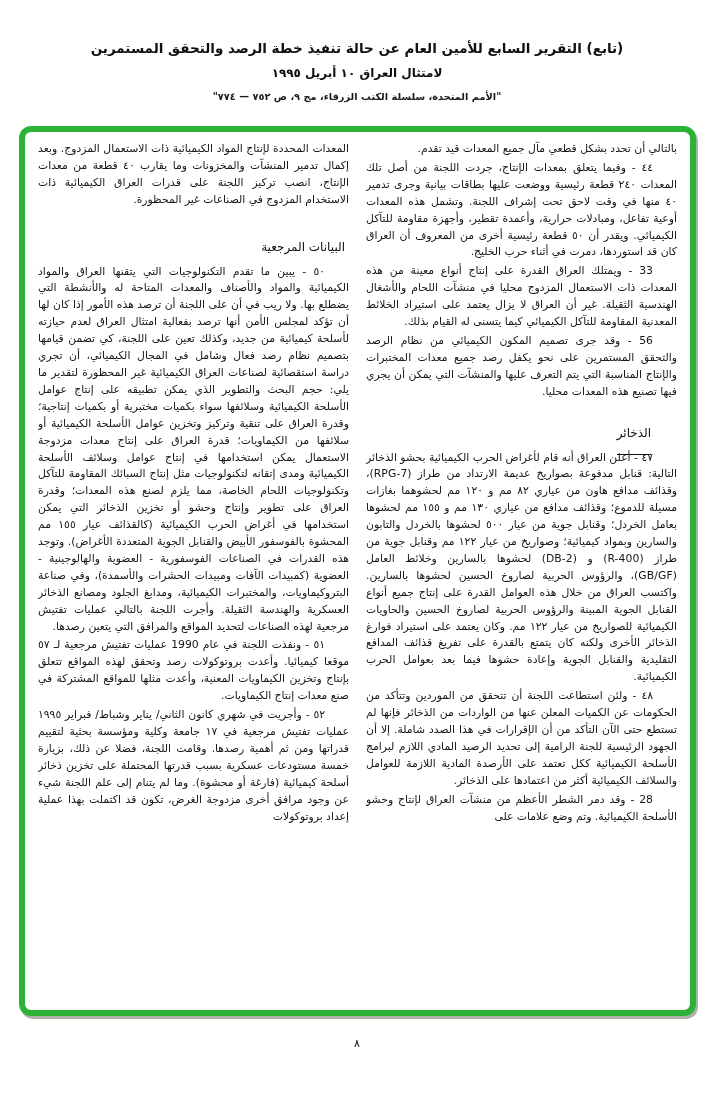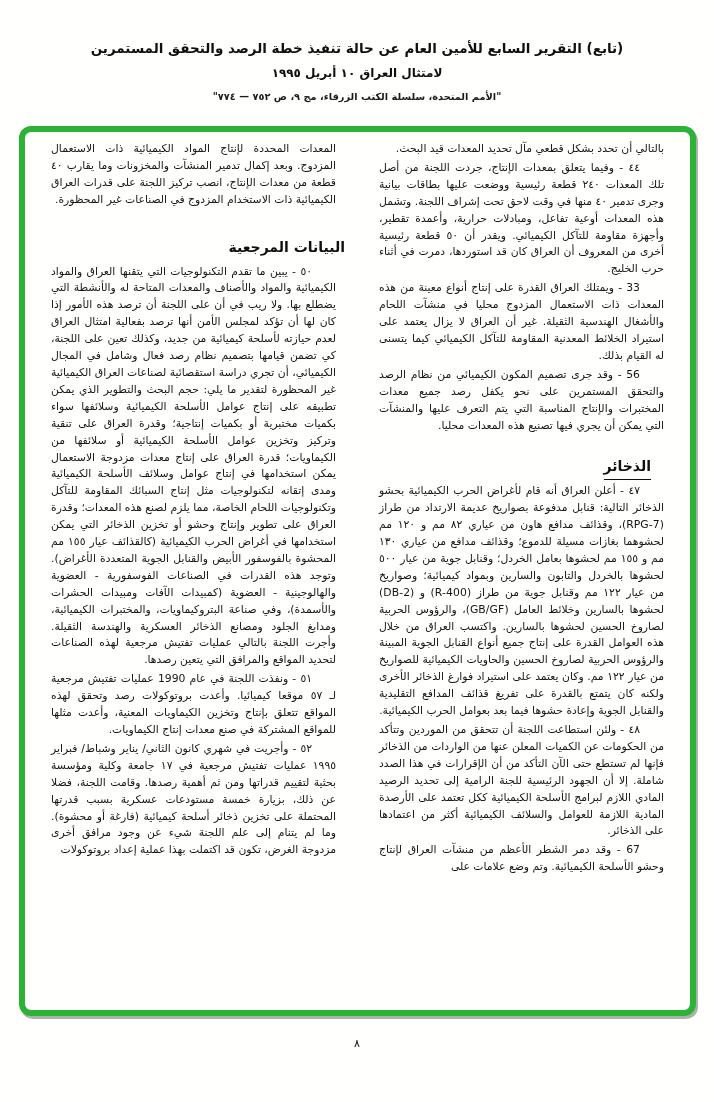--- a/index.html
+++ b/index.html
@@ -34,58 +34,58 @@
   .col {
     flex:1;
     overflow:hidden;
     text-align:justify;
     text-justify:inter-word;
     font-size:10.8px;
     line-height:16.9px;
     color:#151515;
     letter-spacing:0.1px;
   }
-  .col p { margin:0 13px 2px; }
+  .col p { margin:0 0 2px; }
   .col p.num { text-indent:24px; }
   .sec-heading {
-    font-size:14px; font-weight:bold; color:#101010;
+    font-size:12px; font-weight:normal; color:#101010;
     margin:24px 4px 8px 0;
   }
   .sec-heading.indented { margin-right:26px; }
-  .sec-heading .u { border-bottom:1.5px solid #101010; padding-bottom:5px; }
+  .sec-heading .u { border-bottom:1.5px solid #101010; padding-bottom:14px; }
   .page-number {
     position:absolute; bottom:52px; left:0; right:0;
     text-align:center; font-size:11px; color:#141414;
   }
 </style>
 </head>
 <body>
 
 <div class="page">
 
   <header class="doc-header">
     <div class="line1">(تابع) التقرير السابع للأمين العام عن حالة تنفيذ خطة الرصد والتحقق المستمرين</div>
     <div class="line2">لامتثال العراق ١٠ أبريل ١٩٩٥</div>
     <div class="line3">"الأمم المتحدة، سلسلة الكتب الزرقاء، مج ٩، ص ٧٥٢ — ٧٧٤"</div>
   </header>
 
   <div class="content-box">
     <div class="cols">
 
       <section class="col">
-        <p>بالتالي أن تحدد بشكل قطعي مآل تحديد المعدات قيد البحث.</p>
+        <p>بالتالي أن تحدد بشكل قطعي مآل جميع المعدات قيد تقدم.</p>
         <p class="num">٤٤ - وفيما يتعلق بمعدات الإنتاج، جردت اللجنة من أصل تلك المعدات ٢٤٠ قطعة رئيسية ووضعت عليها بطاقات بيانية وجرى تدمير ٤٠ منها في وقت لاحق تحت إشراف اللجنة. وتشمل هذه المعدات أوعية تفاعل، ومبادلات حرارية، وأعمدة تقطير، وأجهزة مقاومة للتآكل الكيميائي. ويقدر أن ٥٠ قطعة رئيسية أخرى من المعروف أن العراق كان قد استوردها، دمرت في أثناء حرب الخليج.</p>
         <p class="num">33 - ويمتلك العراق القدرة على إنتاج أنواع معينة من هذه المعدات ذات الاستعمال المزدوج محليا في منشآت اللحام والأشغال الهندسية الثقيلة. غير أن العراق لا يزال يعتمد على استيراد الخلائط المعدنية المقاومة للتآكل الكيميائي كيما يتسنى له القيام بذلك.</p>
         <p class="num">56 - وقد جرى تصميم المكون الكيميائي من نظام الرصد والتحقق المستمرين على نحو يكفل رصد جميع معدات المختبرات والإنتاج المناسبة التي يتم التعرف عليها والمنشآت التي يمكن أن يجري فيها تصنيع هذه المعدات محليا.</p>
         <div class="sec-heading indented">
           <span class="u">الذخائر</span>
         </div>
         <p class="num">٤٧ - أعلن العراق أنه قام لأغراض الحرب الكيميائية بحشو الذخائر التالية: قنابل مدفوعة بصواريخ عديمة الارتداد من طراز (RPG-7)، وقذائف مدافع هاون من عياري ٨٢ مم و ١٢٠ مم لحشوهما بغازات مسيلة للدموع؛ وقذائف مدافع من عياري ١٣٠ مم و ١٥٥ مم لحشوها بعامل الخردل؛ وقنابل جوية من عيار ٥٠٠ لحشوها بالخردل والتابون والسارين وبمواد كيميائية؛ وصواريخ من عيار ١٢٢ مم وقنابل جوية من طراز (R-400) و (DB-2) لحشوها بالسارين وخلائط العامل (GB/GF)، والرؤوس الحربية لصاروخ الحسين لحشوها بالسارين. واكتسب العراق من خلال هذه العوامل القدرة على إنتاج جميع أنواع القنابل الجوية المبينة والرؤوس الحربية لصاروخ الحسين والحاويات الكيميائية للصواريخ من عيار ١٢٢ مم. وكان يعتمد على استيراد فوارغ الذخائر الأخرى ولكنه كان يتمتع بالقدرة على تفريغ قذائف المدافع التقليدية والقنابل الجوية وإعادة حشوها فيما بعد بعوامل الحرب الكيميائية.</p>
         <p class="num">٤٨ - ولئن استطاعت اللجنة أن تتحقق من الموردين وتتأكد من الحكومات عن الكميات المعلن عنها من الواردات من الذخائر فإنها لم تستطع حتى الآن التأكد من أن الإقرارات في هذا الصدد شاملة. إلا أن الجهود الرئيسية للجنة الرامية إلى تحديد الرصيد المادي اللازم لبرامج الأسلحة الكيميائية ككل تعتمد على الأرصدة المادية اللازمة للعوامل والسلائف الكيميائية أكثر من اعتمادها على الذخائر.</p>
-        <p class="num">67 - وقد دمر الشطر الأعظم من منشآت العراق لإنتاج وحشو الأسلحة الكيميائية. وتم وضع علامات على</p>
+        <p class="num">28 - وقد دمر الشطر الأعظم من منشآت العراق لإنتاج وحشو الأسلحة الكيميائية. وتم وضع علامات على</p>
       </section>
 
       <section class="col">
         <p>المعدات المحددة لإنتاج المواد الكيميائية ذات الاستعمال المزدوج. وبعد إكمال تدمير المنشآت والمخزونات وما يقارب ٤٠ قطعة من معدات الإنتاج، انصب تركيز اللجنة على قدرات العراق الكيميائية ذات الاستخدام المزدوج في الصناعات غير المحظورة.</p>
         <div class="sec-heading" style="margin-top:30px;">
           <span>البيانات المرجعية</span>
         </div>
         <p class="num">٥٠ - يبين ما تقدم التكنولوجيات التي يتقنها العراق والمواد الكيميائية والمواد والأصناف والمعدات المتاحة له والأنشطة التي يضطلع بها. ولا ريب في أن على اللجنة أن ترصد هذه الأمور إذا كان لها أن تؤكد لمجلس الأمن أنها ترصد بفعالية امتثال العراق لعدم حيازته لأسلحة كيميائية من جديد، وكذلك تعين على اللجنة، كي تضمن قيامها بتصميم نظام رصد فعال وشامل في المجال الكيميائي، أن تجري دراسة استقصائية لصناعات العراق الكيميائية غير المحظورة لتقدير ما يلي: حجم البحث والتطوير الذي يمكن تطبيقه على إنتاج عوامل الأسلحة الكيميائية وسلائفها سواء بكميات مختبرية أو بكميات إنتاجية؛ وقدرة العراق على تنقية وتركيز وتخزين عوامل الأسلحة الكيميائية أو سلائفها من الكيماويات؛ قدرة العراق على إنتاج معدات مزدوجة الاستعمال يمكن استخدامها في إنتاج عوامل وسلائف الأسلحة الكيميائية ومدى إتقانه لتكنولوجيات مثل إنتاج السبائك المقاومة للتآكل وتكنولوجيات اللحام الخاصة، مما يلزم لصنع هذه المعدات؛ وقدرة العراق على تطوير وإنتاج وحشو أو تخزين الذخائر التي يمكن استخدامها في أغراض الحرب الكيميائية (كالقذائف عيار ١٥٥ مم المحشوة بالفوسفور الأبيض والقنابل الجوية المتعددة الأغراض). وتوجد هذه القدرات في الصناعات الفوسفورية - العضوية والهالوجينية - العضوية (كمبيدات الآفات ومبيدات الحشرات والأسمدة)، وفي صناعة البتروكيماويات، والمختبرات الكيميائية، ومدابغ الجلود ومصانع الذخائر العسكرية والهندسة الثقيلة. وأجرت اللجنة بالتالي عمليات تفتيش مرجعية لهذه الصناعات لتحديد المواقع والمرافق التي يتعين رصدها.</p>
         <p class="num">٥١ - ونفذت اللجنة في عام 1990 عمليات تفتيش مرجعية لـ ٥٧ موقعا كيميائيا. وأعدت بروتوكولات رصد وتحقق لهذه المواقع تتعلق بإنتاج وتخزين الكيماويات المعنية، وأعدت مثلها للمواقع المشتركة في صنع معدات إنتاج الكيماويات.</p>
         <p class="num">٥٢ - وأجريت في شهري كانون الثاني/ يناير وشباط/ فبراير ١٩٩٥ عمليات تفتيش مرجعية في ١٧ جامعة وكلية ومؤسسة بحثية لتقييم قدراتها ومن ثم أهمية رصدها. وقامت اللجنة، فضلا عن ذلك، بزيارة خمسة مستودعات عسكرية بسبب قدرتها المحتملة على تخزين ذخائر أسلحة كيميائية (فارغة أو محشوة). وما لم يتنام إلى علم اللجنة شيء عن وجود مرافق أخرى مزدوجة الغرض، تكون قد اكتملت بهذا عملية إعداد بروتوكولات</p>

